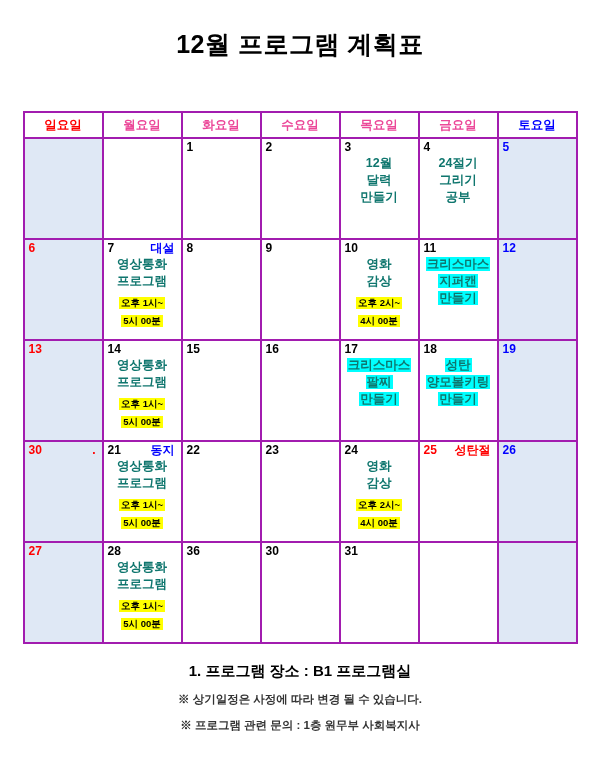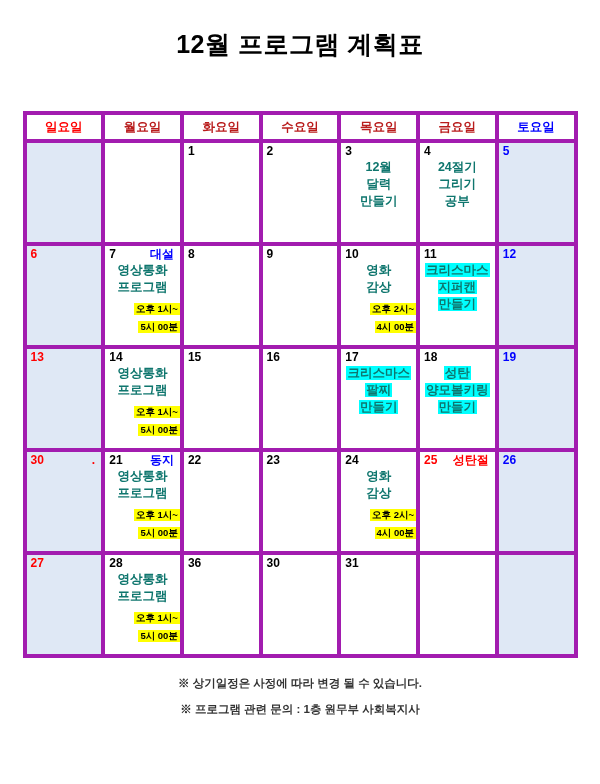--- a/index.html
+++ b/index.html
@@ -27,35 +27,35 @@
     margin: 0 auto;
     margin-top: 50px;
     width: 555px;
   }
   table.calendar {
     border-collapse: collapse;
     width: 555px;
     table-layout: fixed;
   }
   table.calendar th, table.calendar td {
-    border: 4px solid #a21caf;
+    border: 2px solid #a21caf;
     vertical-align: top;
     padding: 0;
   }
   table.calendar th {
     height: 24px;
     font-size: 12.5px;
     font-weight: bold;
     text-align: center;
     vertical-align: middle;
     background: #ffffff;
   }
   th.sun { color: #ff0000; background: #dfe8f5; }
   th.sat { color: #0000ff; background: #dfe8f5; }
-  th.weekday { color: #b91c1c; }
+  th.weekday { color: #ec4899; }
   td.daycell {
     height: 99px;
     position: relative;
   }
   td.sun-cell, td.sat-cell { background: #dfe8f5; }
   .daynum {
     position: absolute;
     top: 2px;
     left: 4px;
     font-size: 12px;
@@ -84,21 +84,21 @@
     font-weight: bold;
     line-height: 17px;
     color: #0f766e;
   }
   .ev-line.cyan span {
     background: #00ffff;
     padding: 0 1px;
   }
   .time-block {
     margin-top: 2px;
-    text-align: right;
+    text-align: center;
   }
   .time-line {
     display: inline-block;
     font-size: 9.5px;
     font-weight: bold;
     background: #ffff00;
     line-height: 12px;
     padding: 0 2px;
     margin: 0 auto;
   }
@@ -332,15 +332,16 @@
           </td>
           <td class="daycell sat-cell">
             <div class="daynum blue"></div>
           </td>
         </tr>
       </tbody>
   </table>
 </div>
 
 <div class="footer">
+  <div class="foot1">1. 프로그램 장소 : B1 프로그램실</div>
   <div class="foot-small">※ 상기일정은 사정에 따라 변경 될 수 있습니다.</div>
   <div class="foot-small">※ 프로그램 관련 문의 : 1층 원무부 사회복지사</div>
 </div>
 
 </body></html>

